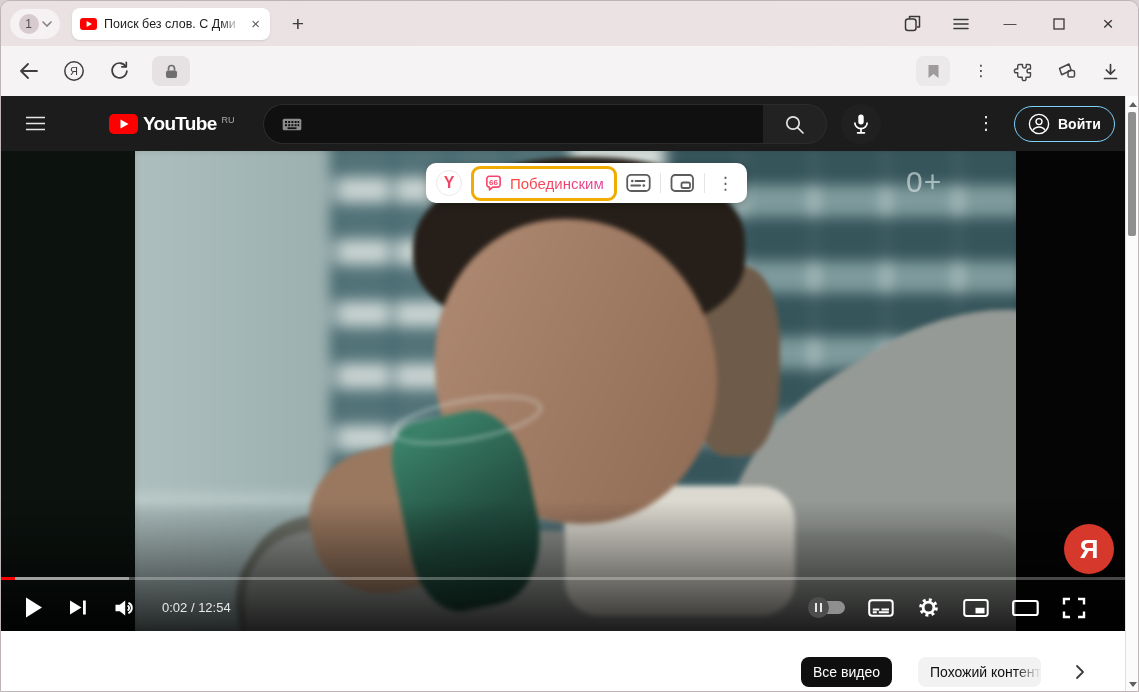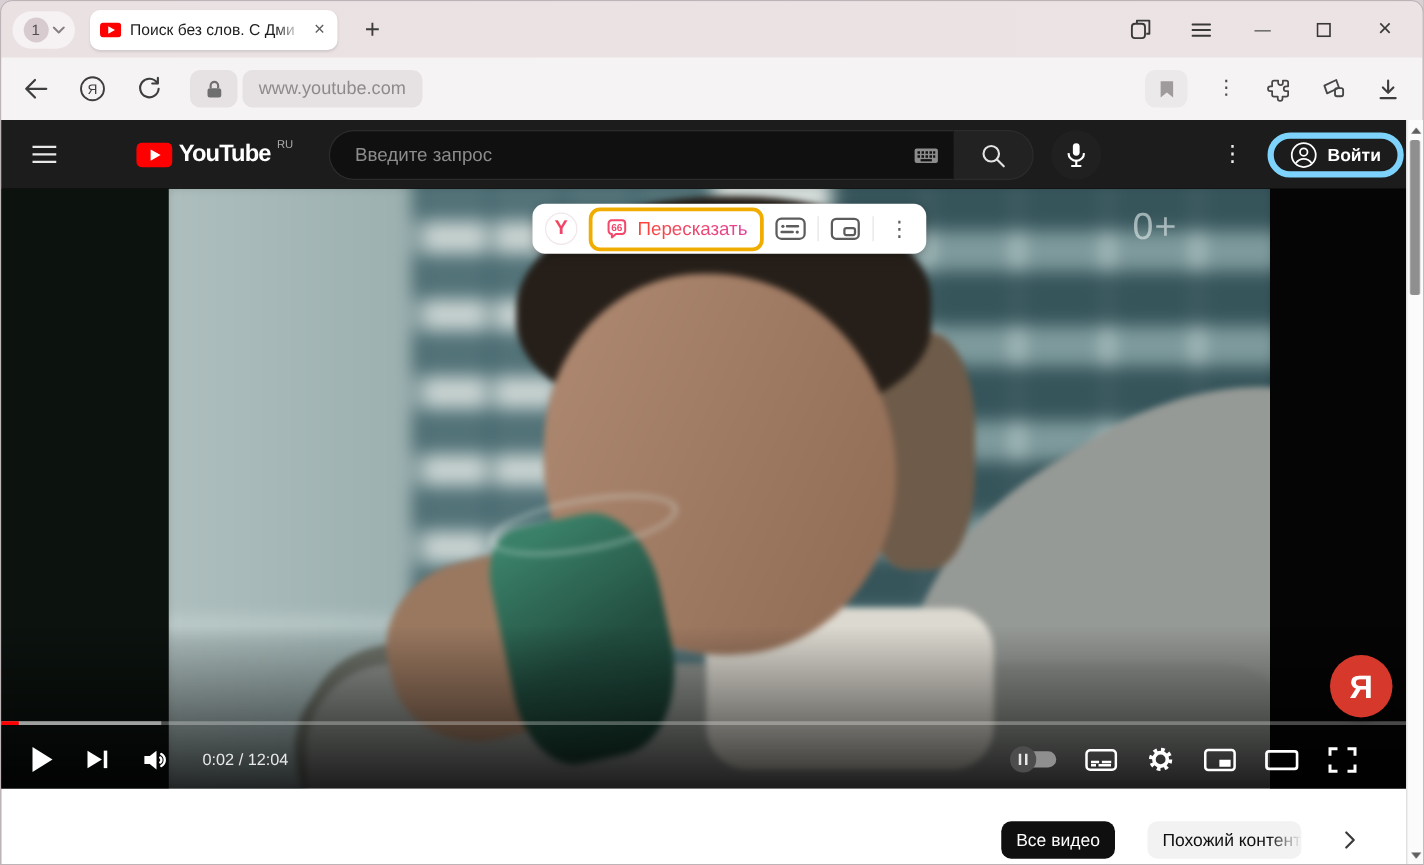--- a/index.html
+++ b/index.html
@@ -37,34 +37,34 @@
             display:flex;align-items:center;font-size:14.5px;color:#8e8a8c;}
   .ptitle{margin-left:38px;font-size:15px;color:#232323;white-space:nowrap;}
   .abar-right{margin-left:auto;display:flex;align-items:center;gap:23px;padding-right:2px;}
   .bm-chip{width:34px;height:30px;background:#ece9ea;border-radius:8px;display:flex;
            align-items:center;justify-content:center;}
   .kebab-light{font-size:16px;color:#4a4a4a;line-height:1;}
 
   
   .yt-page{position:relative;height:597px;background:#0a0a0a;overflow:hidden;}
   .yt-header{position:relative;height:55px;background:#1c1c1c;display:flex;align-items:center;padding:0 24px;}
-  .yt-logo{display:flex;align-items:flex-start;margin-left:27px;gap:5px;padding-left:36px;}
+  .yt-logo{display:flex;align-items:center;margin-left:27px;gap:5px;padding-left:36px;}
   .yt-wordmark{color:#fff;font-size:19px;font-weight:bold;letter-spacing:-0.7px;line-height:20px;}
   .yt-region{color:#aaa;font-size:9px;position:relative;top:-4px;}
   .searchwrap{position:absolute;left:262px;top:8px;height:40px;display:flex;}
   .search-area{width:500px;background:#101010;border:1px solid #2c2c2c;border-right:none;
                border-radius:20px 0 0 20px;display:flex;align-items:center;padding:0 12px 0 18px;}
   .search-area input{flex:1;background:transparent;border:none;outline:none;color:#eee;font-size:15px;}
   .search-area input::placeholder{color:#8c8c8c;}
   .search-btn{width:64px;background:#222;border:1px solid #2c2c2c;border-left:none;
               border-radius:0 20px 20px 0;display:flex;align-items:center;justify-content:center;}
   .mic-btn{position:absolute;left:840px;top:8px;width:40px;height:40px;border-radius:50%;background:#202020;
            display:flex;align-items:center;justify-content:center;}
   .yt-kebab{position:absolute;left:970px;top:16px;color:#eee;font-size:18px;line-height:1;padding:2px 6px;}
-  .signin{position:absolute;left:1013px;top:9.5px;height:36px;border:5px solid #7dd3fc;border-radius:18px;
+  .signin{position:absolute;left:1013px;top:9.5px;height:36px;border:1px solid #7dd3fc;border-radius:18px;
           display:flex;align-items:center;gap:8px;padding:0 13px;}
   .signin span{color:#fff;font-size:14px;font-weight:600;}
 
   
   .player{position:absolute;top:55px;left:0;width:1139px;height:480px;background:#000;overflow:hidden;}
   .band-left{position:absolute;left:0;top:0;width:134px;height:480px;background:#0c130f;}
   .band-right{position:absolute;left:1015px;top:0;width:124px;height:480px;background:#050505;}
   .scene{position:absolute;left:134px;top:0;width:881px;height:480px;overflow:hidden;}
   .scene-bg{position:absolute;inset:-10px;filter:blur(7px);}
   .b1{position:absolute;left:0;top:0;width:205px;height:500px;background:linear-gradient(90deg,#aebfbe,#9cb0b0);}
@@ -216,21 +216,20 @@
           <path d="M16.8 5.5A7.4 7.4 0 1 0 17.9 10" fill="none" stroke="#3e3e3e" stroke-width="1.7" stroke-linecap="round"></path>
           <path d="M17.3 1.3v4.5h-4.5" fill="none" stroke="#3e3e3e" stroke-width="1.7" stroke-linecap="round" stroke-linejoin="round"></path>
         </svg>
     </span>
     <span class="lock-chip">
       <svg width="13" height="15" viewBox="0 0 13 15">
           <rect x="1" y="6.5" width="11" height="7.5" rx="2" fill="#6f6f6f"></rect>
           <path d="M3.5 6.5V4.5a3 3 0 0 1 6 0v2" fill="none" stroke="#6f6f6f" stroke-width="1.7"></path>
         </svg>
     </span>
-    <span class="url-pill">www.youtube.com</span>
     <div class="abar-right">
       <span class="bm-chip">
         <svg width="13" height="15" viewBox="0 0 13 15">
             <path d="M1.5 1h10v13l-5-4.1-5 4.1z" fill="#9f9b9d"></path>
           </svg>
       </span>
       <span class="kebab-light">⋮</span>
       <span>
         <svg width="21" height="21" viewBox="0 0 21 21">
             <path d="M8 3.5h2.5v1.6a1.9 1.9 0 0 0 3.8 0V3.5H17a1.5 1.5 0 0 1 1.5 1.5v3h-1.6a1.9 1.9 0 0 0 0 3.8h1.6v3A1.5 1.5 0 0 1 17 16.3h-3v1.4a1.9 1.9 0 0 1-3.8 0v-1.4h-3A1.5 1.5 0 0 1 5.7 14.8v-3H4.3a1.9 1.9 0 0 1 0-3.8h1.4V5A1.5 1.5 0 0 1 7.2 3.5z" fill="none" stroke="#474747" stroke-width="1.4" stroke-linejoin="round"></path>
@@ -262,21 +261,20 @@
       <div class="yt-logo">
         <svg width="29" height="20" viewBox="0 0 29 20">
           <rect width="29" height="20" rx="5" fill="#FF0000"></rect>
             <polygon points="11.5,5.5 19.5,10 11.5,14.5" fill="#fff"></polygon>
         </svg>
         <span class="yt-wordmark">YouTube</span>
         <span class="yt-region">RU</span>
       </div>
       <div class="searchwrap">
         <div class="search-area">
-          <input type="text" placeholder="Введите запрос" style="">
           <span>
             <svg width="20" height="13" viewBox="0 0 20 13">
                 <rect x="0.7" y="0.7" width="18.6" height="11.6" rx="1.6" fill="#8c8c8c"></rect>
                 <g fill="#101010">
                   <rect x="3" y="3" width="2" height="2"></rect>
                   <rect x="6.2" y="3" width="2" height="2"></rect>
                   <rect x="9.4" y="3" width="2" height="2"></rect>
                   <rect x="12.6" y="3" width="2" height="2"></rect>
                   <rect x="15.5" y="3" width="1.7" height="2"></rect>
                   <rect x="3" y="6.2" width="2" height="2"></rect>
@@ -341,21 +339,21 @@
       <div class="shade"></div>
       <span class="age-rating">0+</span>
 
       <div class="ytoolbar">
         <span class="ylogo">Y</span>
         <div class="summarize">
           <svg width="19" height="19" viewBox="0 0 20 20">
             <path d="M3 5A2.6 2.6 0 0 1 5.6 2.4h8.8A2.6 2.6 0 0 1 17 5v6.2a2.6 2.6 0 0 1-2.6 2.6H9.2l-3.4 3v-3H5.6A2.6 2.6 0 0 1 3 11.2z" fill="none" stroke="#F4476B" stroke-width="1.7" stroke-linejoin="round"></path>
             <text x="10" y="11.6" text-anchor="middle" font-size="8.5" font-weight="bold" fill="#F4476B" font-family="inherit">66</text>
           </svg>
-          <span class="summarize-label">Пересказать</span>
+          <span class="summarize-label">Побединским</span>
         </div>
         <span>
           <svg width="25" height="20" viewBox="0 0 25 20">
               <rect x="1.2" y="1.8" width="22.5" height="16.2" rx="4" fill="none" stroke="#5c5c5c" stroke-width="1.8"></rect>
               <circle cx="6.3" cy="8" r="1.3" fill="#5c5c5c"></circle>
               <path d="M9.6 8h8.8M5.3 12.6h8.8" stroke="#5c5c5c" stroke-width="2" stroke-linecap="round"></path>
               <circle cx="17.8" cy="12.6" r="1.3" fill="#5c5c5c"></circle>
             </svg>
         </span>
         <span class="tsep"></span>
@@ -387,21 +385,21 @@
               <rect x="14" y="2.5" width="2.8" height="14" fill="#fff"></rect>
             </svg>
         </span>
         <span>
           <svg width="24" height="20" viewBox="0 0 24 20">
               <path d="M1.5 6.8v6.4h4.3l5.4 4.3V2.5L5.8 6.8z" fill="#fff"></path>
               <path d="M15 5.2a5.5 5.5 0 0 1 0 9.6" fill="none" stroke="#fff" stroke-width="1.9" stroke-linecap="round"></path>
               <path d="M14.2 8a2.6 2.6 0 0 1 0 4" fill="none" stroke="#fff" stroke-width="1.9" stroke-linecap="round"></path>
             </svg>
         </span>
-        <span class="time">0:02 / 12:04</span>
+        <span class="time">0:02 / 12:54</span>
         <span class="cspacer"></span>
         <div class="rcluster">
           <span class="atoggle">
             <span class="aknob">
                 <i></i>
                 <i></i>
               </span>
           </span>
           <span>
             <svg width="26" height="20" viewBox="0 0 26 20">

